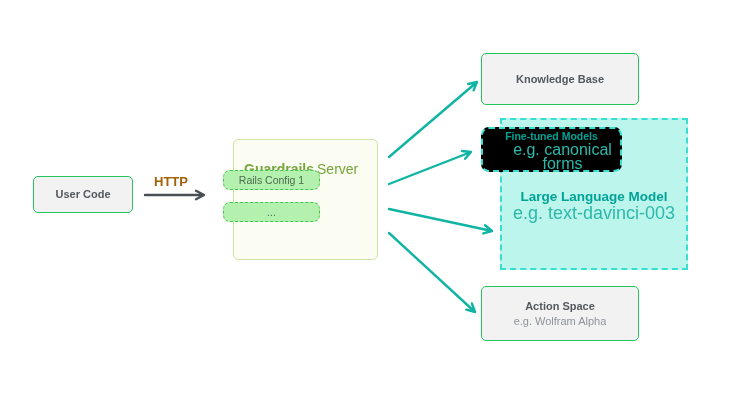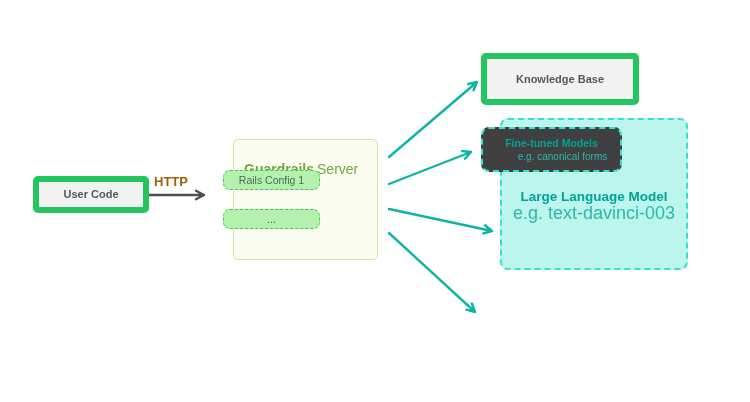--- a/index.html
+++ b/index.html
@@ -3,60 +3,60 @@
 <meta charset="utf-8">
 <style>
   html,body{margin:0;padding:0;background:#ffffff;}
   #canvas{
     position:relative;width:750px;height:402px;background:#ffffff;overflow:hidden;
     font-family:"Liberation Sans",sans-serif;
   }
   #arrow-layer{position:absolute;left:0;top:0;width:750px;height:402px;z-index:1;}
   .node{position:absolute;z-index:2;box-sizing:border-box;display:flex;flex-direction:column;
         align-items:center;justify-content:center;text-align:center;}
-  .gray-box{background:#f2f2f3;border:6px solid #22c55e;border-radius:5px;}
+  .gray-box{background:#f2f2f3;border:1px solid #22c55e;border-radius:5px;}
   .gray-title{font-size:11px;font-weight:bold;color:#53585e;line-height:15px;}
   .gray-sub{font-size:11px;color:#8f9398;line-height:15px;}
 
   
-  #user-code{left:33px;top:176px;width:116px;height:37px;}
+  #user-code{left:33px;top:176px;width:100px;height:37px;}
 
   
   #http-label{position:absolute;left:140px;top:174px;width:62px;z-index:2;text-align:center;
               font-size:13px;font-weight:bold;color:#a16207;}
 
   
   #guardrails-box{left:233px;top:139px;width:145px;height:121px;
     background:#fbfdf2;border:1.5px solid #cfe6a3;border-radius:5px;
     justify-content:flex-start;align-items:flex-start;}
   #guardrails-title{margin:21px 0 0 10px;font-size:14px;color:#76a53c;}
   #guardrails-title .bold{font-weight:bold;}
   #guardrails-title .rest{font-weight:normal;margin-left:3px;}
   #rails-stack{position:absolute;left:223px;top:170px;width:97px;z-index:3;}
-  .rail{box-sizing:border-box;width:97px;height:20px;margin-bottom:19px;
+  .rail{box-sizing:border-box;width:97px;height:20px;margin-bottom:12px;
     background:#b4f0ae;border:1.5px dashed #43c64f;border-radius:7px;
     display:flex;align-items:center;justify-content:center;
     font-size:10.5px;color:#4b6d51;}
 
   
   #knowledge-base{left:481px;top:53px;width:158px;height:52px;}
 
   
   #llm-box{left:500px;top:118px;width:188px;height:152px;
-    background:#bcf5ec;border:2px dashed #38dfd0;border-radius:8px;
+    background:#bcf5ec;border:2px dashed #38dfd0;border-radius:0;
     justify-content:flex-start;}
   #llm-text{position:absolute;left:0;top:68px;width:100%;}
   .llm-title{font-size:13.5px;font-weight:bold;color:#00a396;line-height:17px;}
   .llm-sub{font-size:18px;color:#2db8ab;line-height:17px;}
 
   
   #fine-tuned{left:481px;top:127px;width:141px;height:45px;z-index:3;
-    background:#404040;border:2px dashed #38dfd0;border-radius:8px;}
+    background:#000000;border:2px dashed #38dfd0;border-radius:8px;}
   .ft-title{font-size:10.5px;font-weight:bold;color:#00a396;line-height:14px;}
-  .ft-sub{font-size:10px;color:#2db8ab;line-height:14px;margin-left:22px;}
+  .ft-sub{font-size:16px;color:#2db8ab;line-height:14px;margin-left:22px;}
 
   
   #action-space{left:481px;top:286px;width:158px;height:55px;}
 </style>
 </head>
 <body>
 
 <div id="canvas">
 
   <svg id="arrow-layer" viewBox="0 0 750 402" xmlns="http://www.w3.org/2000/svg">
@@ -93,14 +93,18 @@
       <div class="llm-title">Large Language Model</div>
       <div class="llm-sub">e.g. text-davinci-003</div>
     </div>
   </div>
 
   <div class="node" id="fine-tuned">
     <div class="ft-title">Fine-tuned Models</div>
     <div class="ft-sub">e.g. canonical forms</div>
   </div>
 
+  <div class="node gray-box" id="action-space">
+    <div class="gray-title">Action Space</div>
+    <div class="gray-sub">e.g. Wolfram Alpha</div>
+  </div>
 
 </div>
 
 </body></html>

